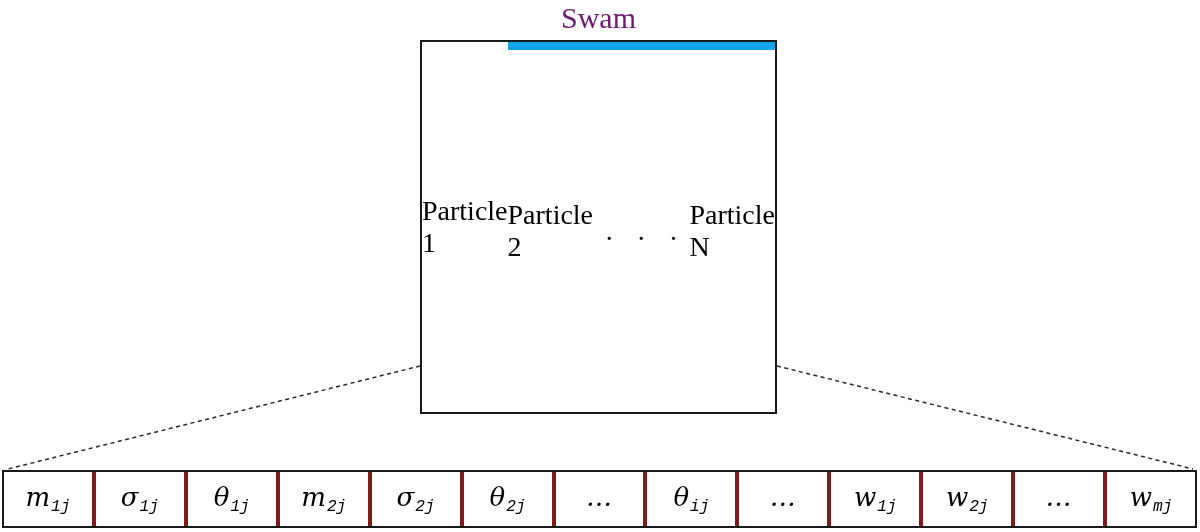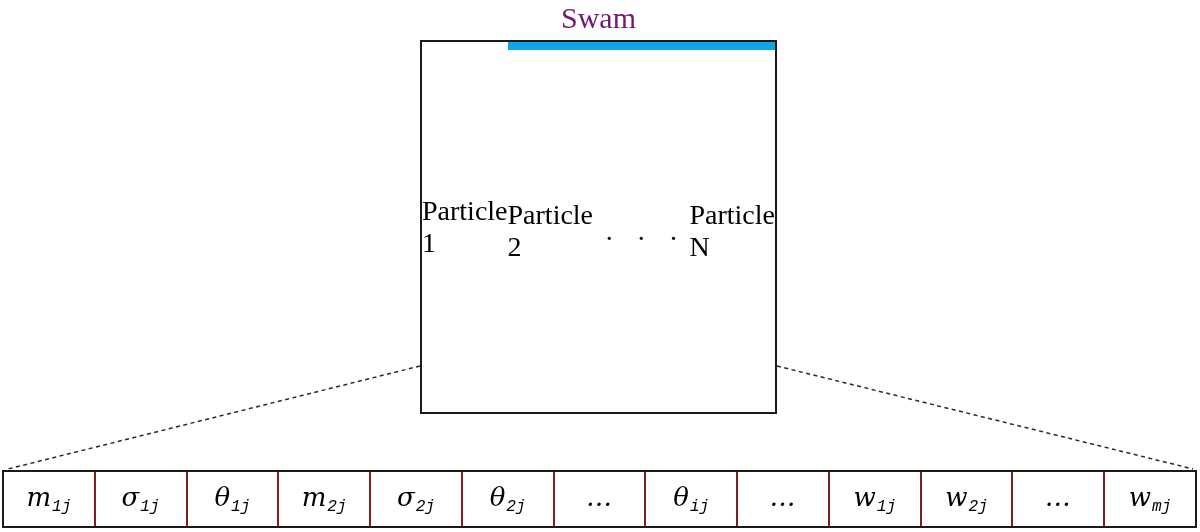--- a/index.html
+++ b/index.html
@@ -71,21 +71,21 @@
   .v-cell {
     flex: 1;
     display: flex;
     align-items: center;
     justify-content: center;
     font-family: "DejaVu Serif", serif;
     font-size: 26px;
     overflow: hidden;
   }
   .v-cell + .v-cell {
-    border-left: 2px solid #7f1d1d;
+    border-left: 4px solid #7f1d1d;
   }
   .mathlabel { white-space: nowrap; }
   .m-base {
     font-style: italic;
   }
   .m-sub {
     font-style: italic;
     font-size: 0.62em;
     vertical-align: -0.3em;
     margin-left: 1px;

